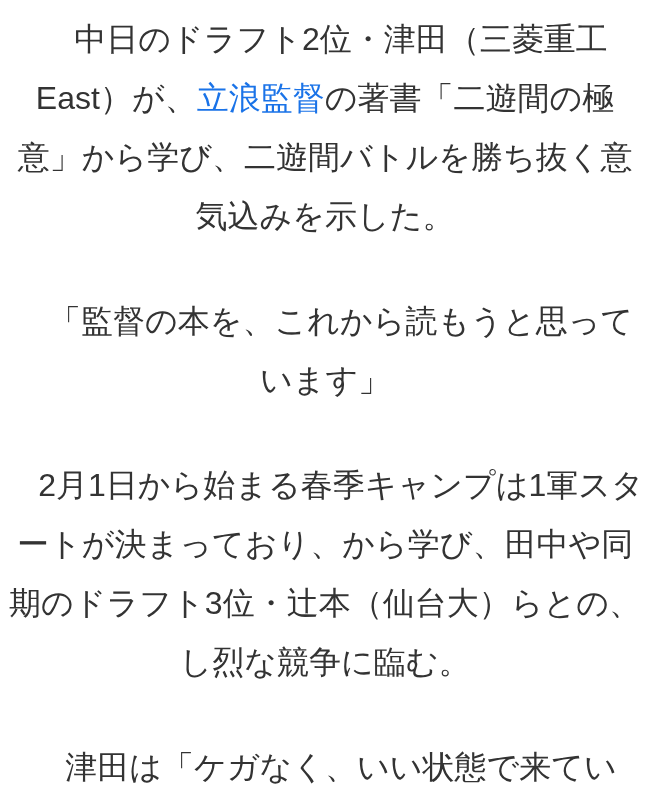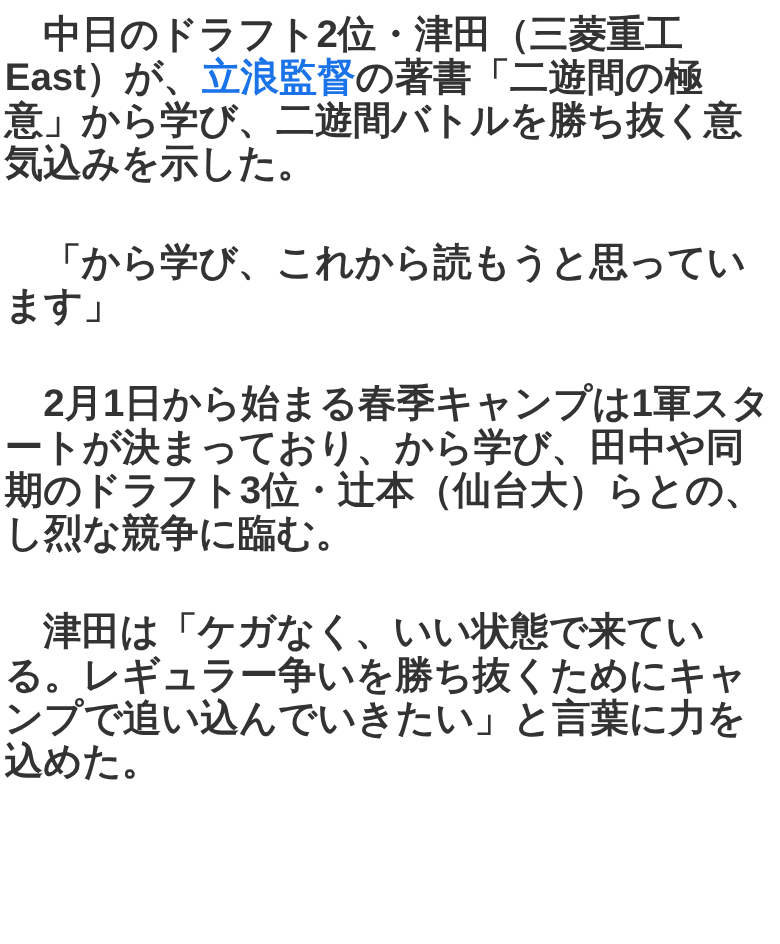--- a/index.html
+++ b/index.html
@@ -16,43 +16,42 @@
   }
   body {
     font-family: "Liberation Sans", "DejaVu Sans", sans-serif;
   }
   .article {
     width: 650px;
     padding: 10px 4px 0 4px;
   }
   .para {
     font-size: 32px;
-    line-height: 36px;
+    line-height: 59px;
     letter-spacing: 0;
     color: var(--text);
     text-indent: 1em;
     margin: 0 0 46px 0;
-    text-align: left;
+    text-align: center;
     word-break: break-word;
-    font-weight: bold;
   }
   .inline-link {
     color: var(--link);
     text-decoration: none;
     cursor: pointer;
   }
 </style>
 </head>
 <body>
 
 <main class="article">
 
   <p class="para">
     <span>中日のドラフト2位・津田（三菱重工East）が、</span><a class="inline-link" href="#">立浪監督</a><span>の著書「二遊間の極意」から学び、二遊間バトルを勝ち抜く意気込みを示した。</span>
   </p>
 
-  <p class="para">「から学び、これから読もうと思っています」</p>
+  <p class="para">「監督の本を、これから読もうと思っています」</p>
 
   <p class="para">2月1日から始まる春季キャンプは1軍スタートが決まっており、から学び、田中や同期のドラフト3位・辻本（仙台大）らとの、し烈な競争に臨む。</p>
 
   <p class="para">津田は「ケガなく、いい状態で来ている。レギュラー争いを勝ち抜くためにキャンプで追い込んでいきたい」と言葉に力を込めた。</p>
 
 </main>
 
 </body></html>

